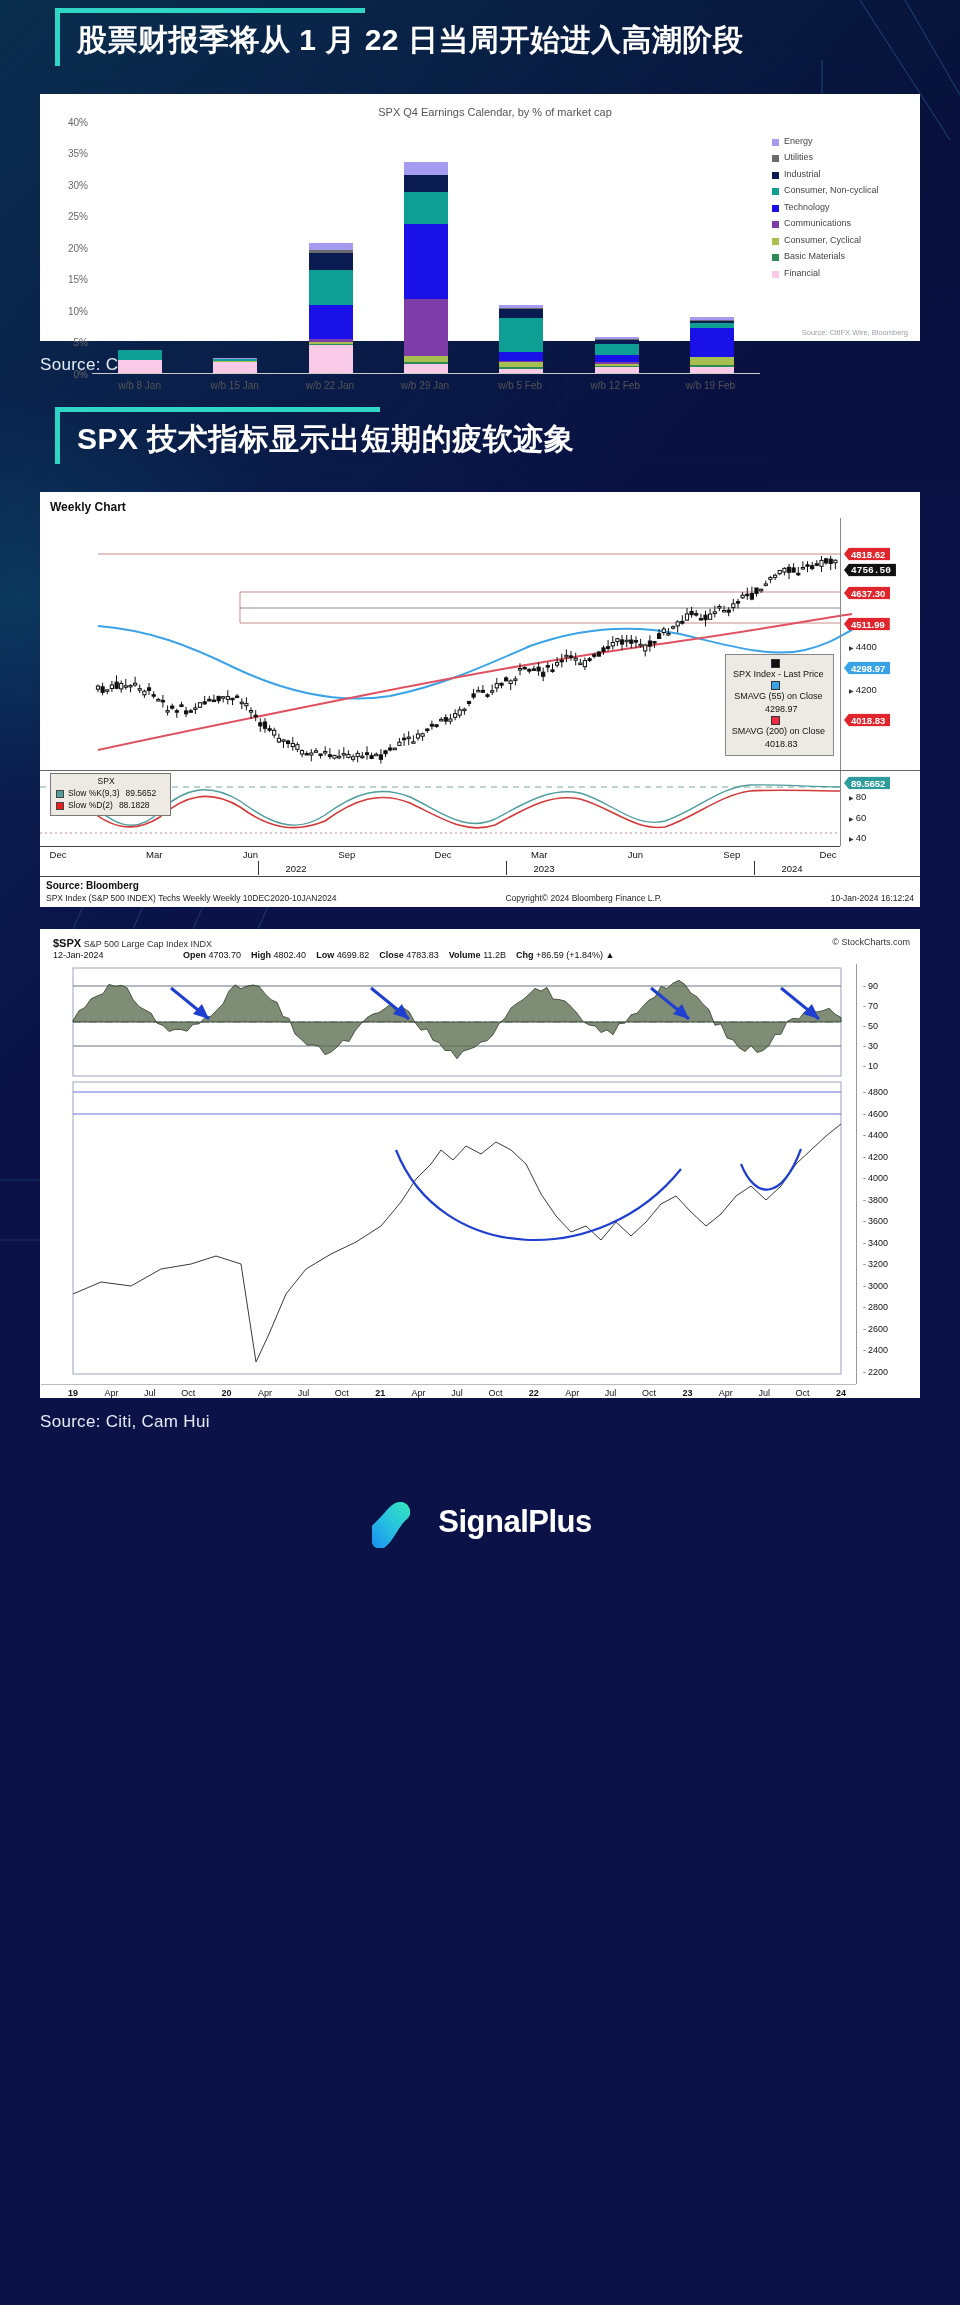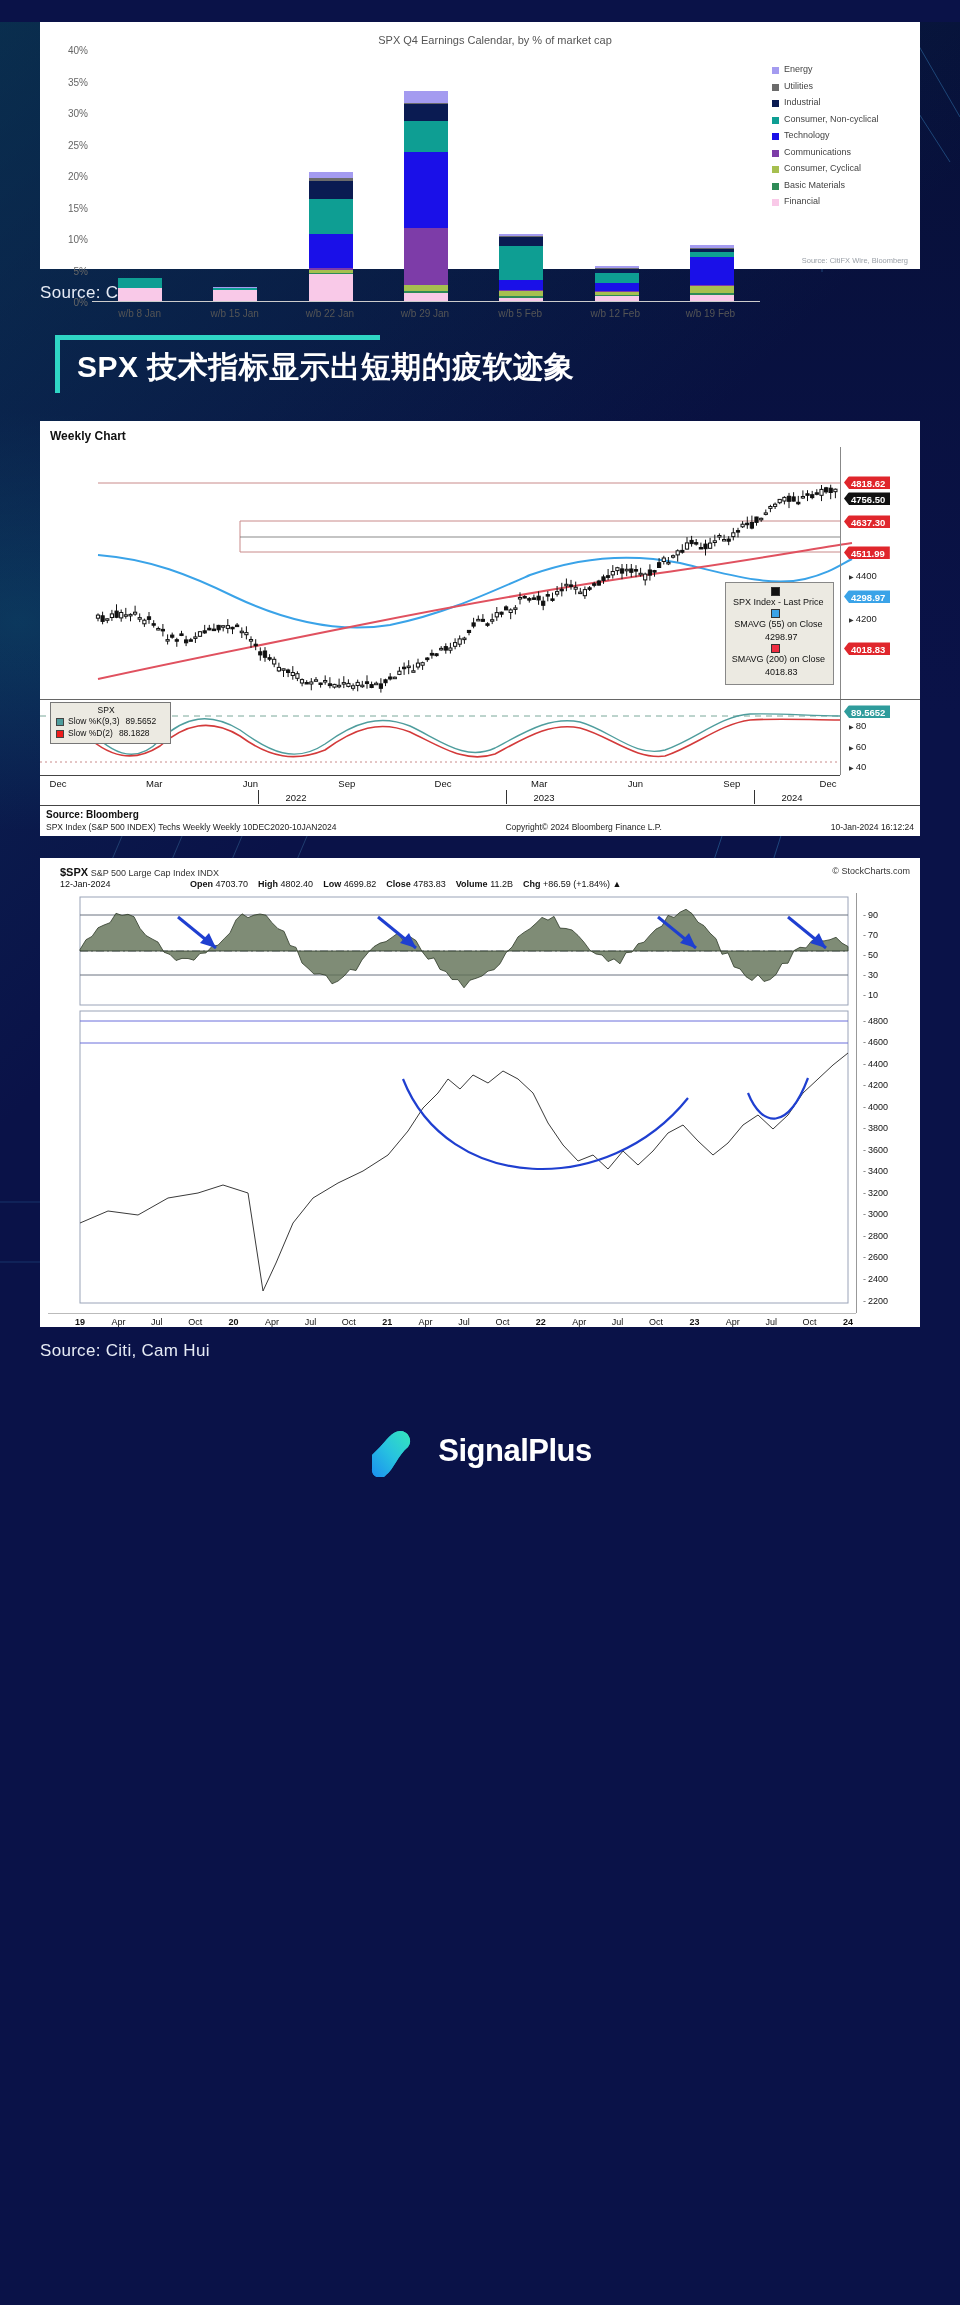--- a/index.html
+++ b/index.html
@@ -135,21 +135,21 @@
   .c2-price-axis .tick::before {
     content: "\25B6"; font-size: 6px; color: #333; margin-right: 2px;
   }
   .tag {
     position: absolute; left: 3px; transform: translateY(-50%);
     font-size: 9.5px; color: #fff; padding: 1px 5px 1px 7px;
     white-space: nowrap; font-weight: bold;
     clip-path: polygon(5px 0, 100% 0, 100% 100%, 5px 100%, 0 50%);
   }
   .tag.red { background: #e0262c; }
-  .tag.black { background: #111; }
+  .tag.black { background: #111; font-family: Liberation Mono, monospace; }
   .tag.blue { background: #3aa3e8; }
   .tag.teal { background: #2f9c9c; }
   .c2-legend {
     position: absolute; right: 86px; bottom: 14px;
     background: #eceae2; border: 1px solid #888;
     font-size: 9px; color: #111; padding: 4px 8px 4px 6px;
     font-family: "Liberation Sans", sans-serif; line-height: 1.45;
   }
   .c2-legend .row { display: flex; align-items: center; white-space: nowrap; flex-direction: column; }
   .c2-legend .sw { width: 9px; height: 9px; margin-right: 5px; flex: 0 0 auto; border: 1px solid #333;}
@@ -174,21 +174,21 @@
     margin-right: 80px; font-size: 9.5px; color: #111;
   }
   .c2-dates .d { position: absolute; top: 2px; transform: translateX(-50%); }
   .c2-dates .yr { position: absolute; top: 16px; transform: translateX(-50%); }
   .c2-dates .sep { position: absolute; top: 14px; width: 1px; height: 14px; background: #333; }
   .c2-footer { border-top: 1px solid #444; padding: 3px 6px 4px 6px; }
   .c2-footer .src { font-size: 10px; font-weight: bold; color: #111; }
   .c2-footer .meta { display: flex; justify-content: space-between; font-size: 8.5px; color: #222; margin-top: 2px; }
 
   
-  .c3 { margin: 22px 40px 0 40px; background: #ffffff; position: relative; padding: 6px 0 0 8px; }
+  .c3 { margin: 22px 40px 0 40px; background: #ffffff; position: relative; padding: 6px 0 0 1px; }
   .c3-head { display: flex; justify-content: space-between; font-size: 9px; color: #111; padding: 2px 10px 0 12px; }
   .c3-head .sym { font-weight: bold; font-size: 11px; }
   .c3-head .nm { color: #333; font-size: 9px; }
   .c3-quote { display: flex; font-size: 9px; color: #111; padding: 1px 10px 2px 12px; gap: 10px; }
   .c3-quote .date { width: 120px; }
   .c3-quote b { font-weight: bold; }
   .c3-plotarea { position: relative; height: 420px; margin: 2px 0 0 0; }
   .c3-axis {
     position: absolute; right: 2px; top: 0; bottom: 0; width: 62px;
     font-size: 9px; color: #111; border-left: 1px solid #999;
@@ -225,20 +225,23 @@
         <line x1="265" y1="760" x2="180" y2="960"></line>
         <line x1="330" y1="760" x2="245" y2="960"></line>
       </g>
       <g stroke="#2f6fa8" stroke-width="1" opacity="0.35" fill="none">
         <line x1="0" y1="1180" x2="40" y2="1180"></line>
         <line x1="0" y1="1240" x2="40" y2="1240"></line>
       </g>
     </svg>
   </div>
 
+  <div class="heading-wrap">
+    <div class="heading">股票财报季将从 1 月 22 日当周开始进入高潮阶段</div>
+  </div>
 
   <div class="card-white c1">
     <div class="c1-title">SPX Q4 Earnings Calendar, by % of market cap</div>
     <div class="c1-body">
       <div class="c1-plotwrap">
         <div class="c1-yaxis" id="c1-yaxis">
             <span style="top: 252px;">0%</span>
             <span style="top: 220.5px;">5%</span>
             <span style="top: 189px;">10%</span>
             <span style="top: 157.5px;">15%</span>

